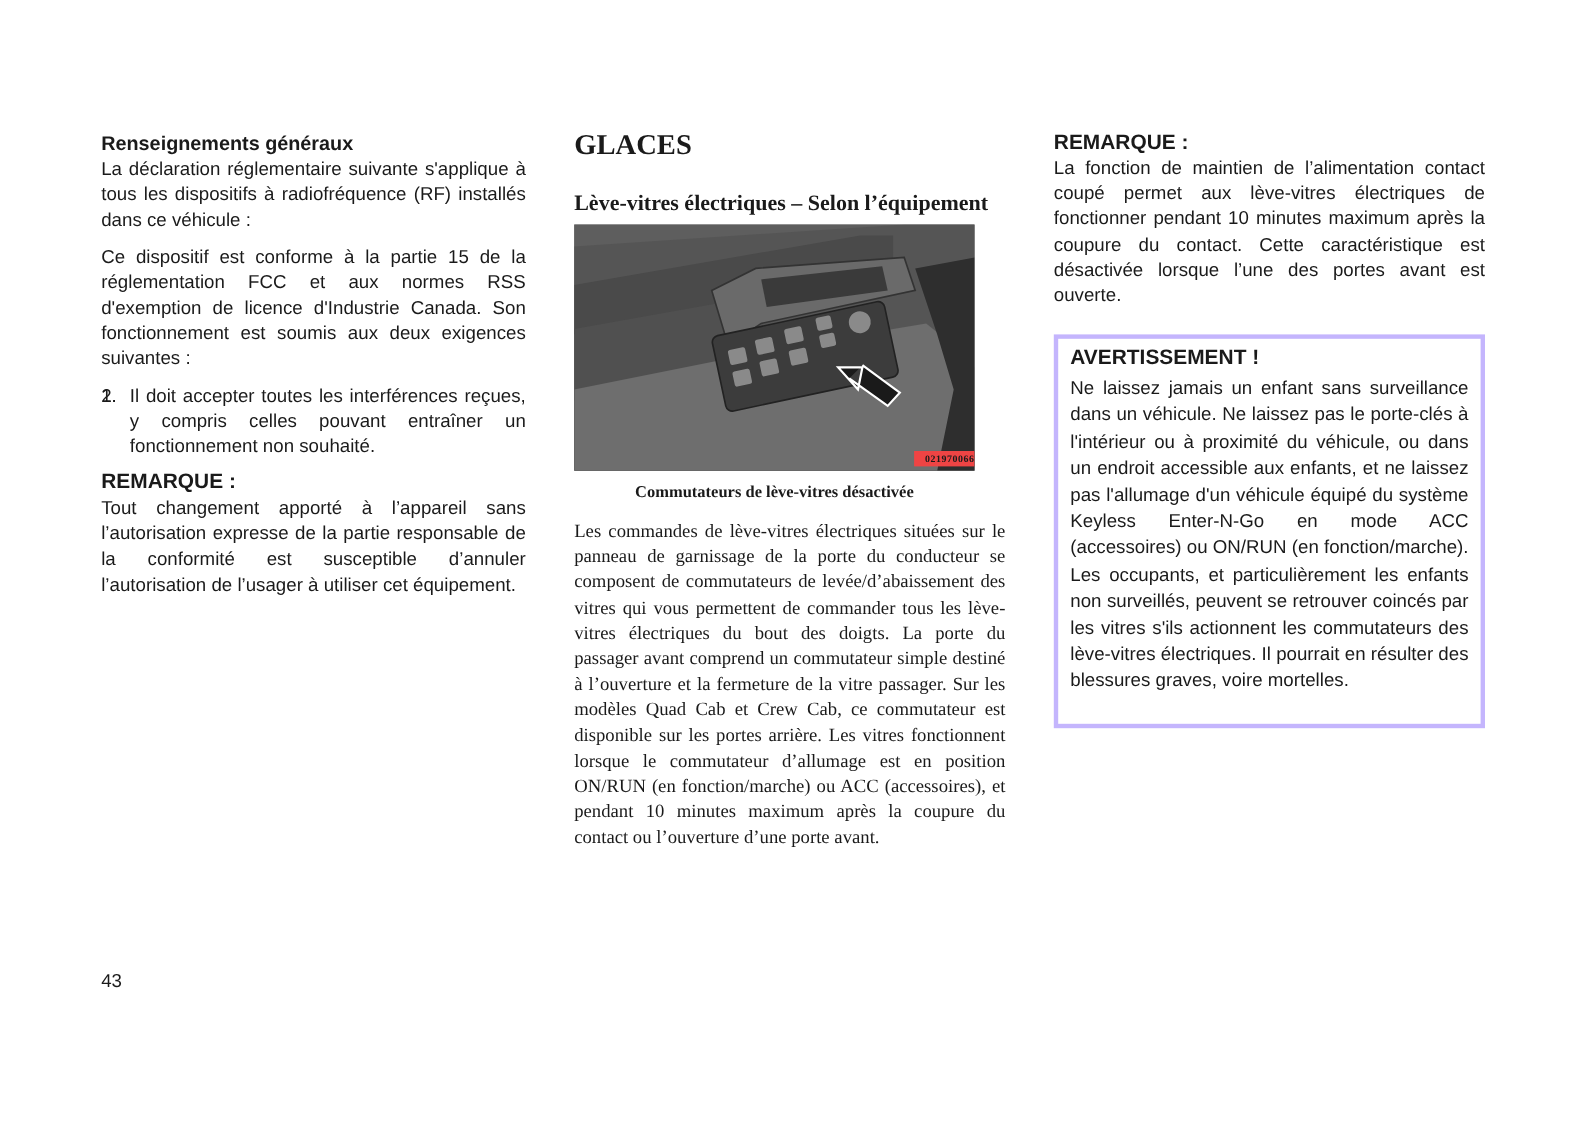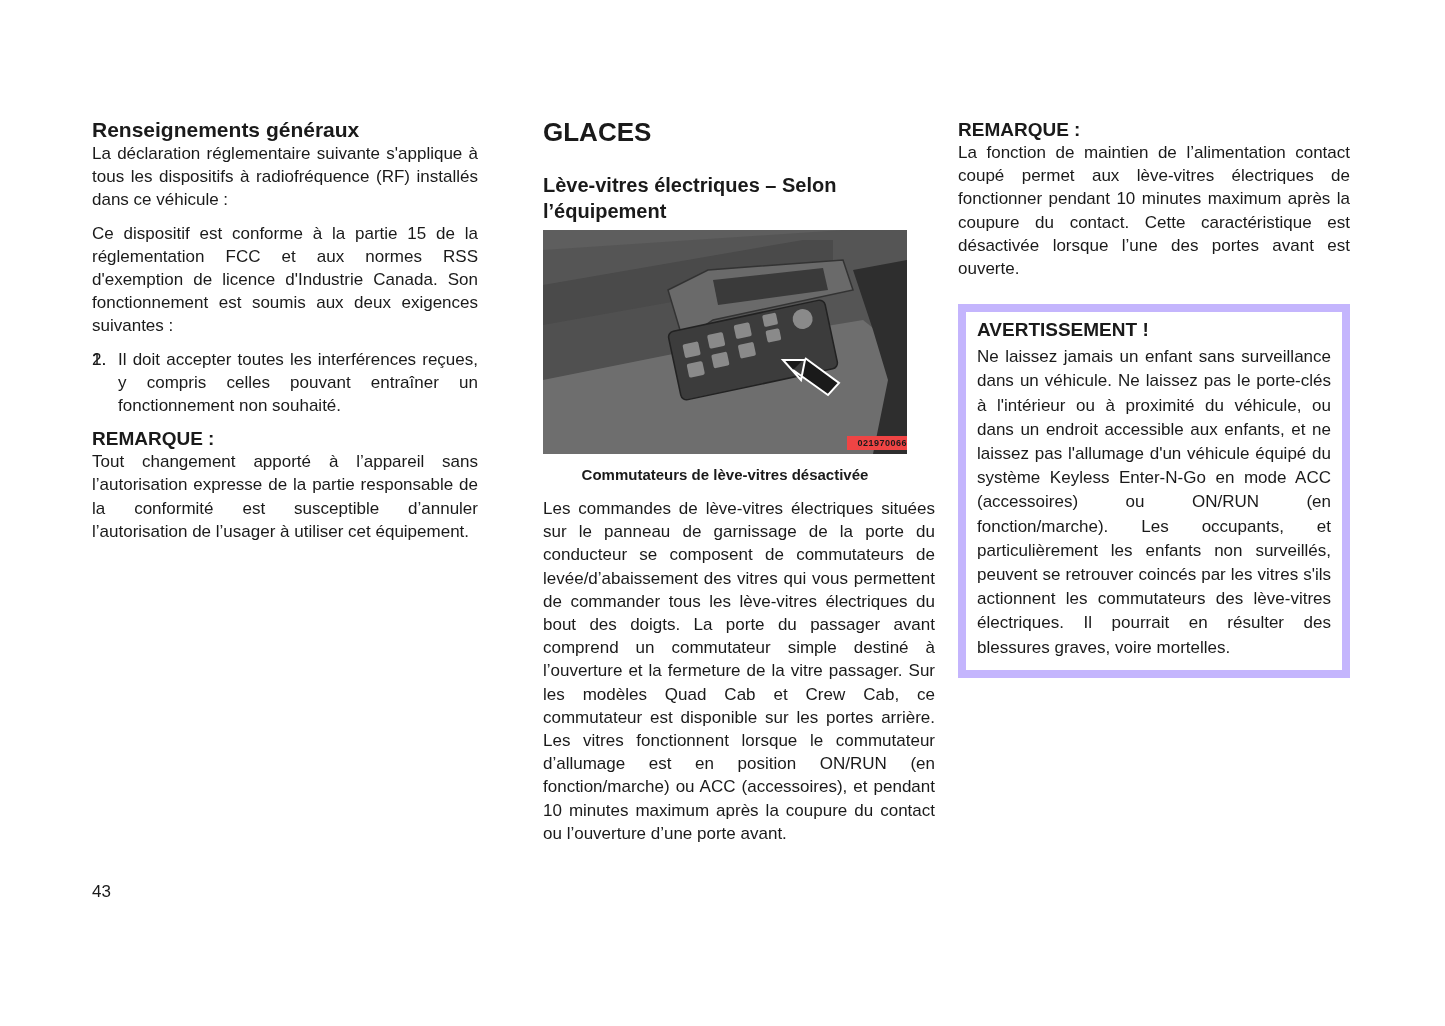--- a/index.html
+++ b/index.html
@@ -1,36 +1,36 @@
 <!DOCTYPE html>
 <html><head>
 <meta charset="utf-8">
 <style>
   html, body { margin:0; padding:0; background:#ffffff; }
   body { width:1445px; height:1026px; position:relative; overflow:hidden;
          font-family:"Liberation Sans", sans-serif; color:#1a1a1a; }
   .col { position:absolute; top:118px; }
   .col1 { left:92px; width:386px; }
-  .col2 { left:543px; width:392px; }
+  .col2 { left:522px; width:392px;font-family:Liberation Serif, serif; }
   .col3 { left:958px; width:392px; }
   p { margin:0; }
   .just { text-align:justify; font-size:17px; line-height:23.2px; }
-  h3.sub { font-size:21px; font-weight:bold; margin:0; line-height:24px; }
+  h3.sub { font-size:18px; font-weight:bold; margin:0; line-height:24px; }
   h1.main { font-size:26px; font-weight:bold; margin:0; line-height:28px; }
   h2.sec { font-size:20px; font-weight:bold; margin:26px 0 0 0; line-height:26px; }
   .note-label { font-size:19px; font-weight:bold; line-height:23px; }
   .bold { font-weight:normal; }
   ol { margin:6px 0 0 0; padding:0; list-style:none; }
   ol li { position:relative; padding-left:26px; font-size:17px; line-height:23.2px; text-align:justify; margin-bottom:10px; }
   ol li .num { position:absolute; left:0; top:0; }
   .figure { position:relative; margin-top:6px; width:364px; height:224px; background:#5a5a5a; overflow:hidden; }
   .figure svg { display:block; }
   .fig-code { position:absolute; right:0; bottom:4px; font-size:9px; font-weight:bold; background:#ef4444; padding:2px 0 2px 10px; letter-spacing:0.5px; }
   .caption { text-align:center; font-size:15px; font-weight:bold; margin-top:12px; width:364px; }
-  .warn { border:8px solid #c4b5fd; padding:6px 11px 10px 11px; margin-top:24px; }
+  .warn { border:4px solid #c4b5fd; padding:6px 11px 26px 11px; margin-top:24px; }
   .page-num { position:absolute; left:92px; top:882px; font-size:17px; }
 </style>
 </head>
 <body>
 
 <div class="col col1">
   <h3 class="sub">Renseignements généraux</h3>
   <p class="just">La déclaration réglementaire suivante s'applique à tous les dispositifs à radiofréquence (RF) installés dans ce véhicule :</p>
   <p class="just" style="margin-top:10px;">Ce dispositif est conforme à la partie 15 de la réglementation FCC et aux normes RSS d'exemption de licence d'Industrie Canada. Son fonctionnement est soumis aux deux exigences suivantes :</p>
   <ol>

